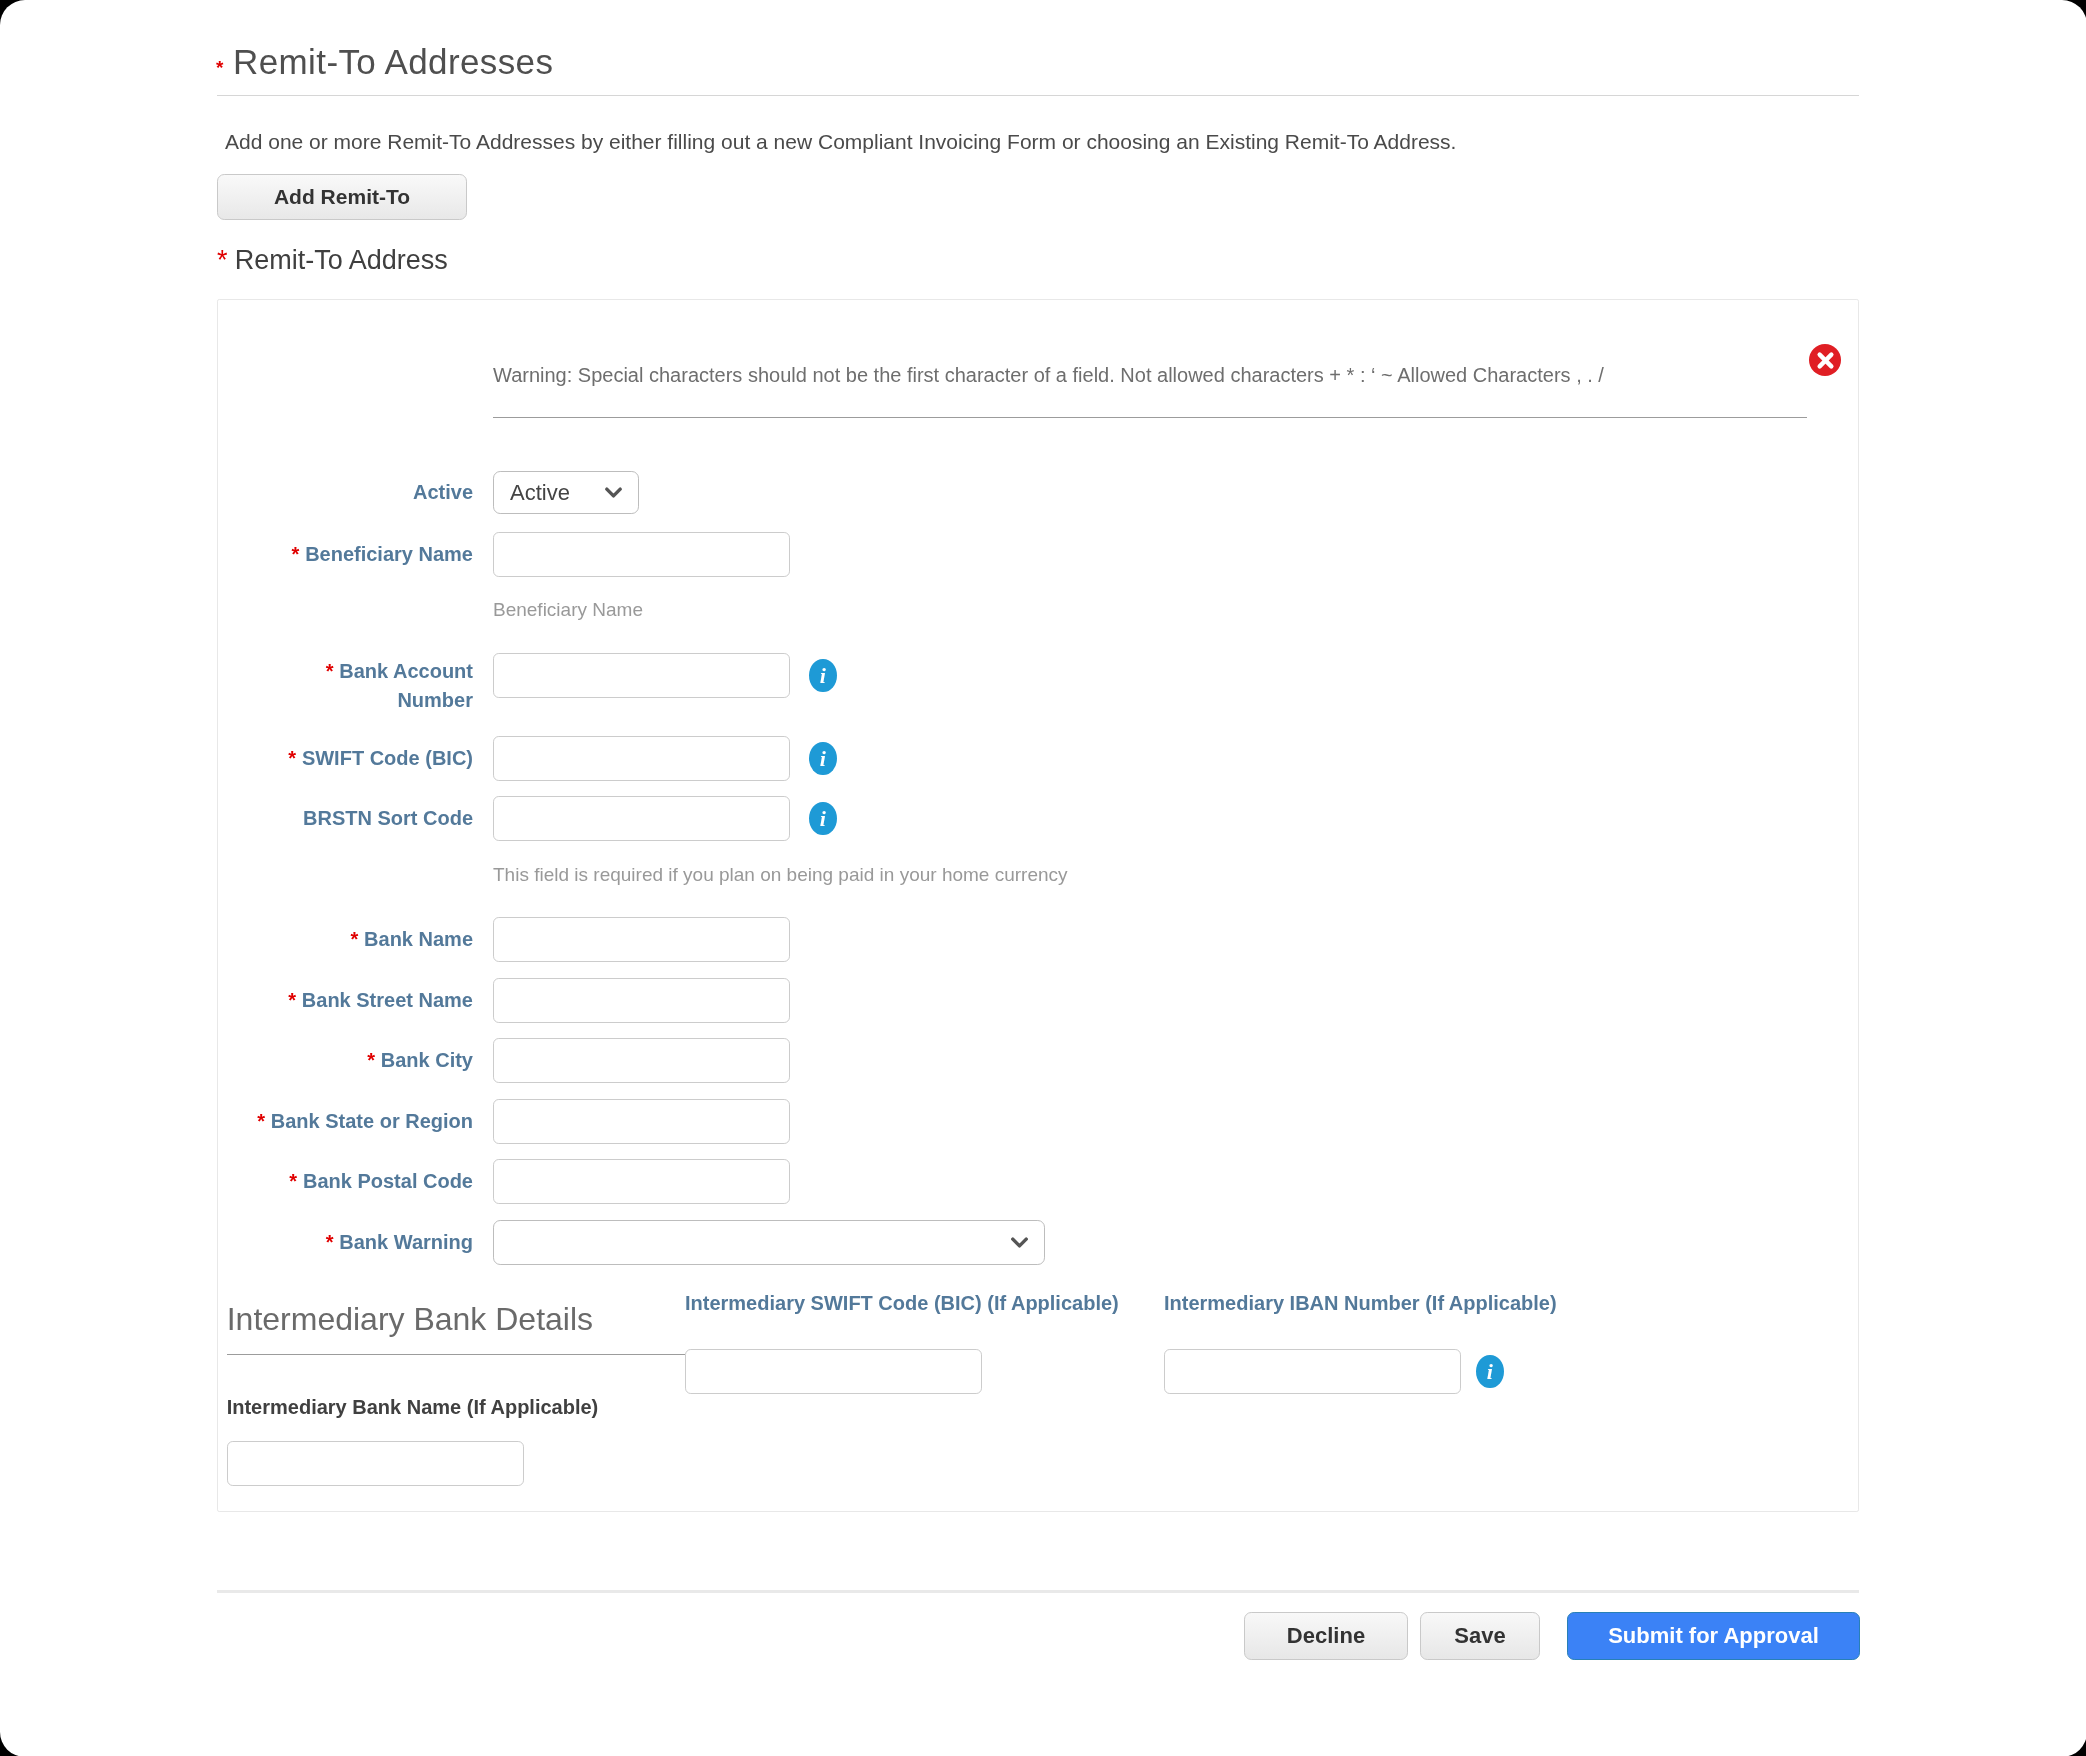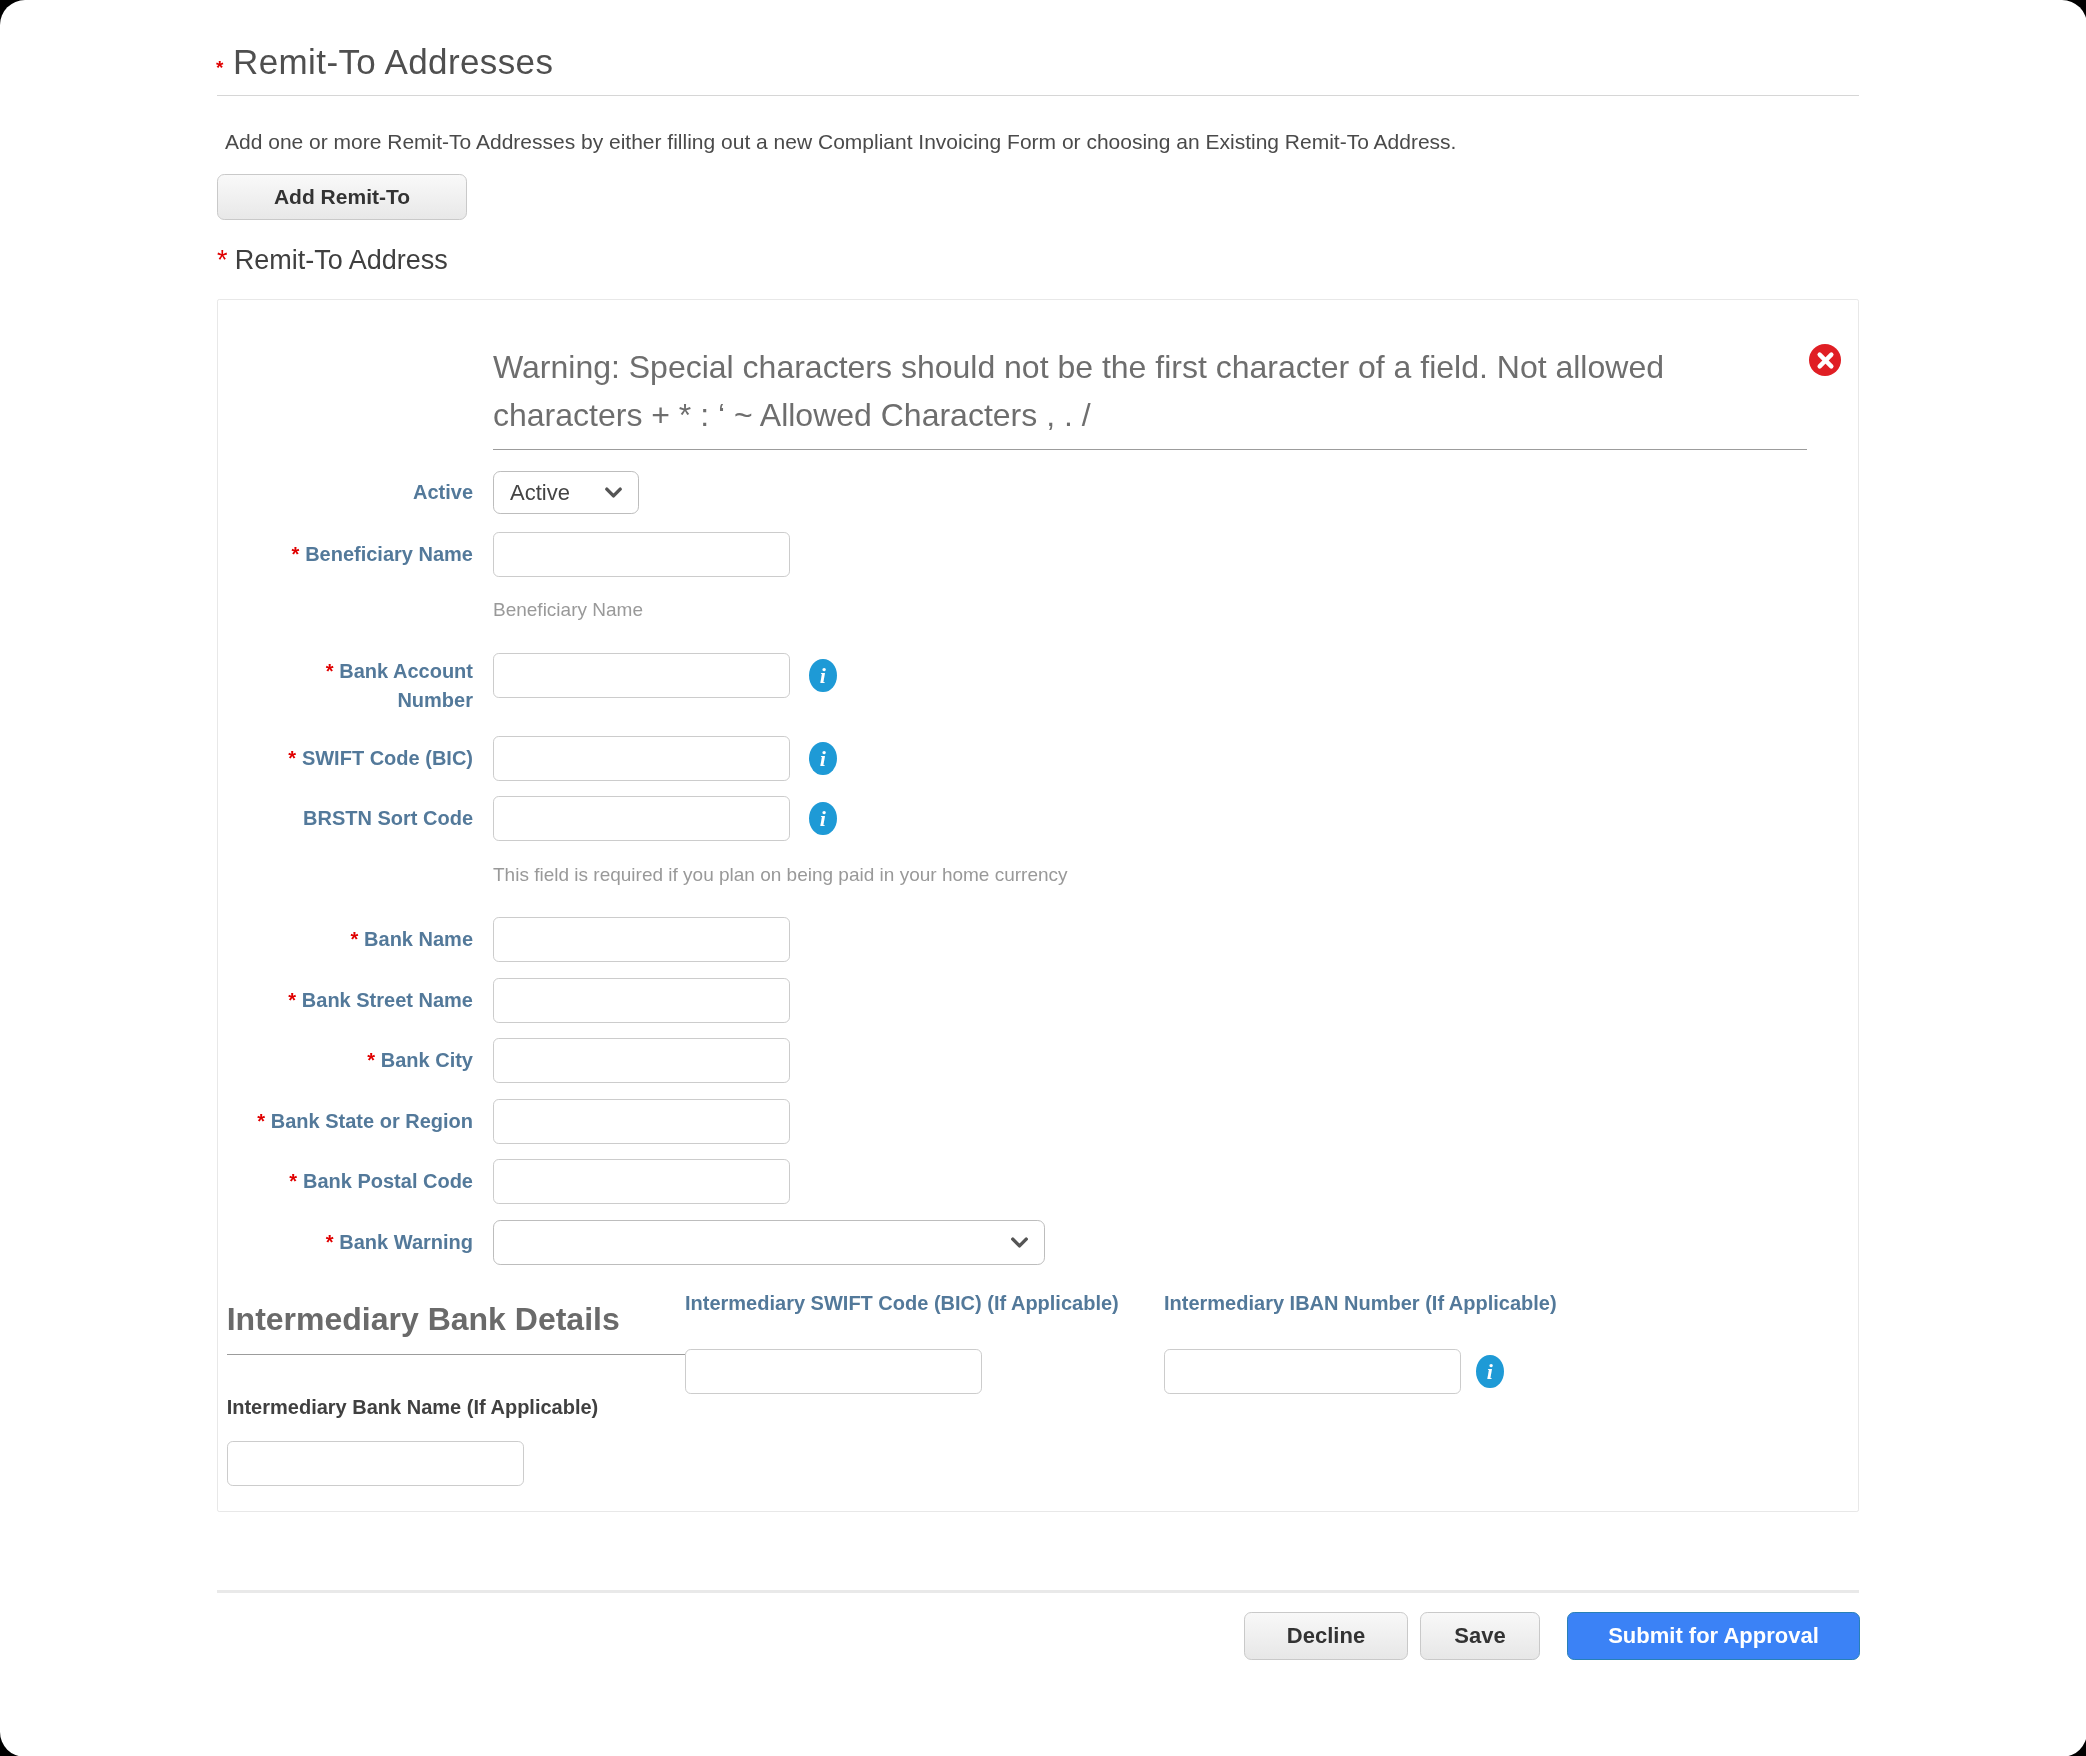--- a/index.html
+++ b/index.html
@@ -23,21 +23,21 @@
   }
   .section-heading { position:absolute; left:217px; top:245px; font-size:27px; color:#3f3f3f; font-weight:300; }
   .section-heading .req { color:#E00000; font-weight:normal; margin-right:7.2px; }
   
   .panel {
     position:absolute; left:217px; top:299px; width:1642px; height:1213px;
     background:#fff; border:1.4px solid #e8e8e8; border-radius:2.2px;
   }
   .warning-text {
     position:absolute; left:275px; top:43px; width:1314px;
-    font-size:32px; line-height:48px; font-weight:300; color:#6e6e6e;
+    font-size:20px; line-height:64px; font-weight:300; color:#6e6e6e;
     padding-bottom:10px; border-bottom:1.4px solid #9c9c9c;
   }
   .close-ic {
     position:absolute; left:1591px; top:44px; width:32px; height:32px;
     border-radius:50%; background:#E01E24; cursor:pointer;
     display:flex; align-items:center; justify-content:center;
   }
   
   .flabel {
     position:absolute; left:0; width:255px; text-align:right;
@@ -60,21 +60,21 @@
   .fhelp { position:absolute; left:275px; font-size:19px; color:#999; }
   .info-ic {
     position:absolute; left:591px; width:27.5px; height:33px; border-radius:50%;
     background:#1E9AD6; color:#fff; cursor:pointer;
     display:flex; align-items:center; justify-content:center;
     font-family:"Liberation Serif", serif; font-style:italic; font-weight:bold; font-size:22px;
   }
   
   .int-heading {
     position:absolute; left:8.7px; top:1001px; width:458px;
-    font-size:32px; font-weight:700; color:#6a6a6a;
+    font-size:32px; font-weight:400; color:#6a6a6a;
     padding-bottom:16px; border-bottom:1.4px solid #9c9c9c; white-space:nowrap; overflow:visible;
   }
   .int-col-label { position:absolute; top:992px; font-size:20px; font-weight:bold; color:#53799A; white-space:nowrap; }
   .int-bankname-label { position:absolute; left:8.7px; top:1096px; font-size:20px; font-weight:bold; color:#404040; }
   
   .footer-hr { position:absolute; left:217px; top:1590px; width:1642px; height:2.9px; background:#e9e9e9; }
   .btn {
     position:absolute; top:1612px; height:48px; border-radius:7.2px;
     font-size:22px; font-weight:bold; cursor:pointer;
     display:flex; align-items:center; justify-content:center;

